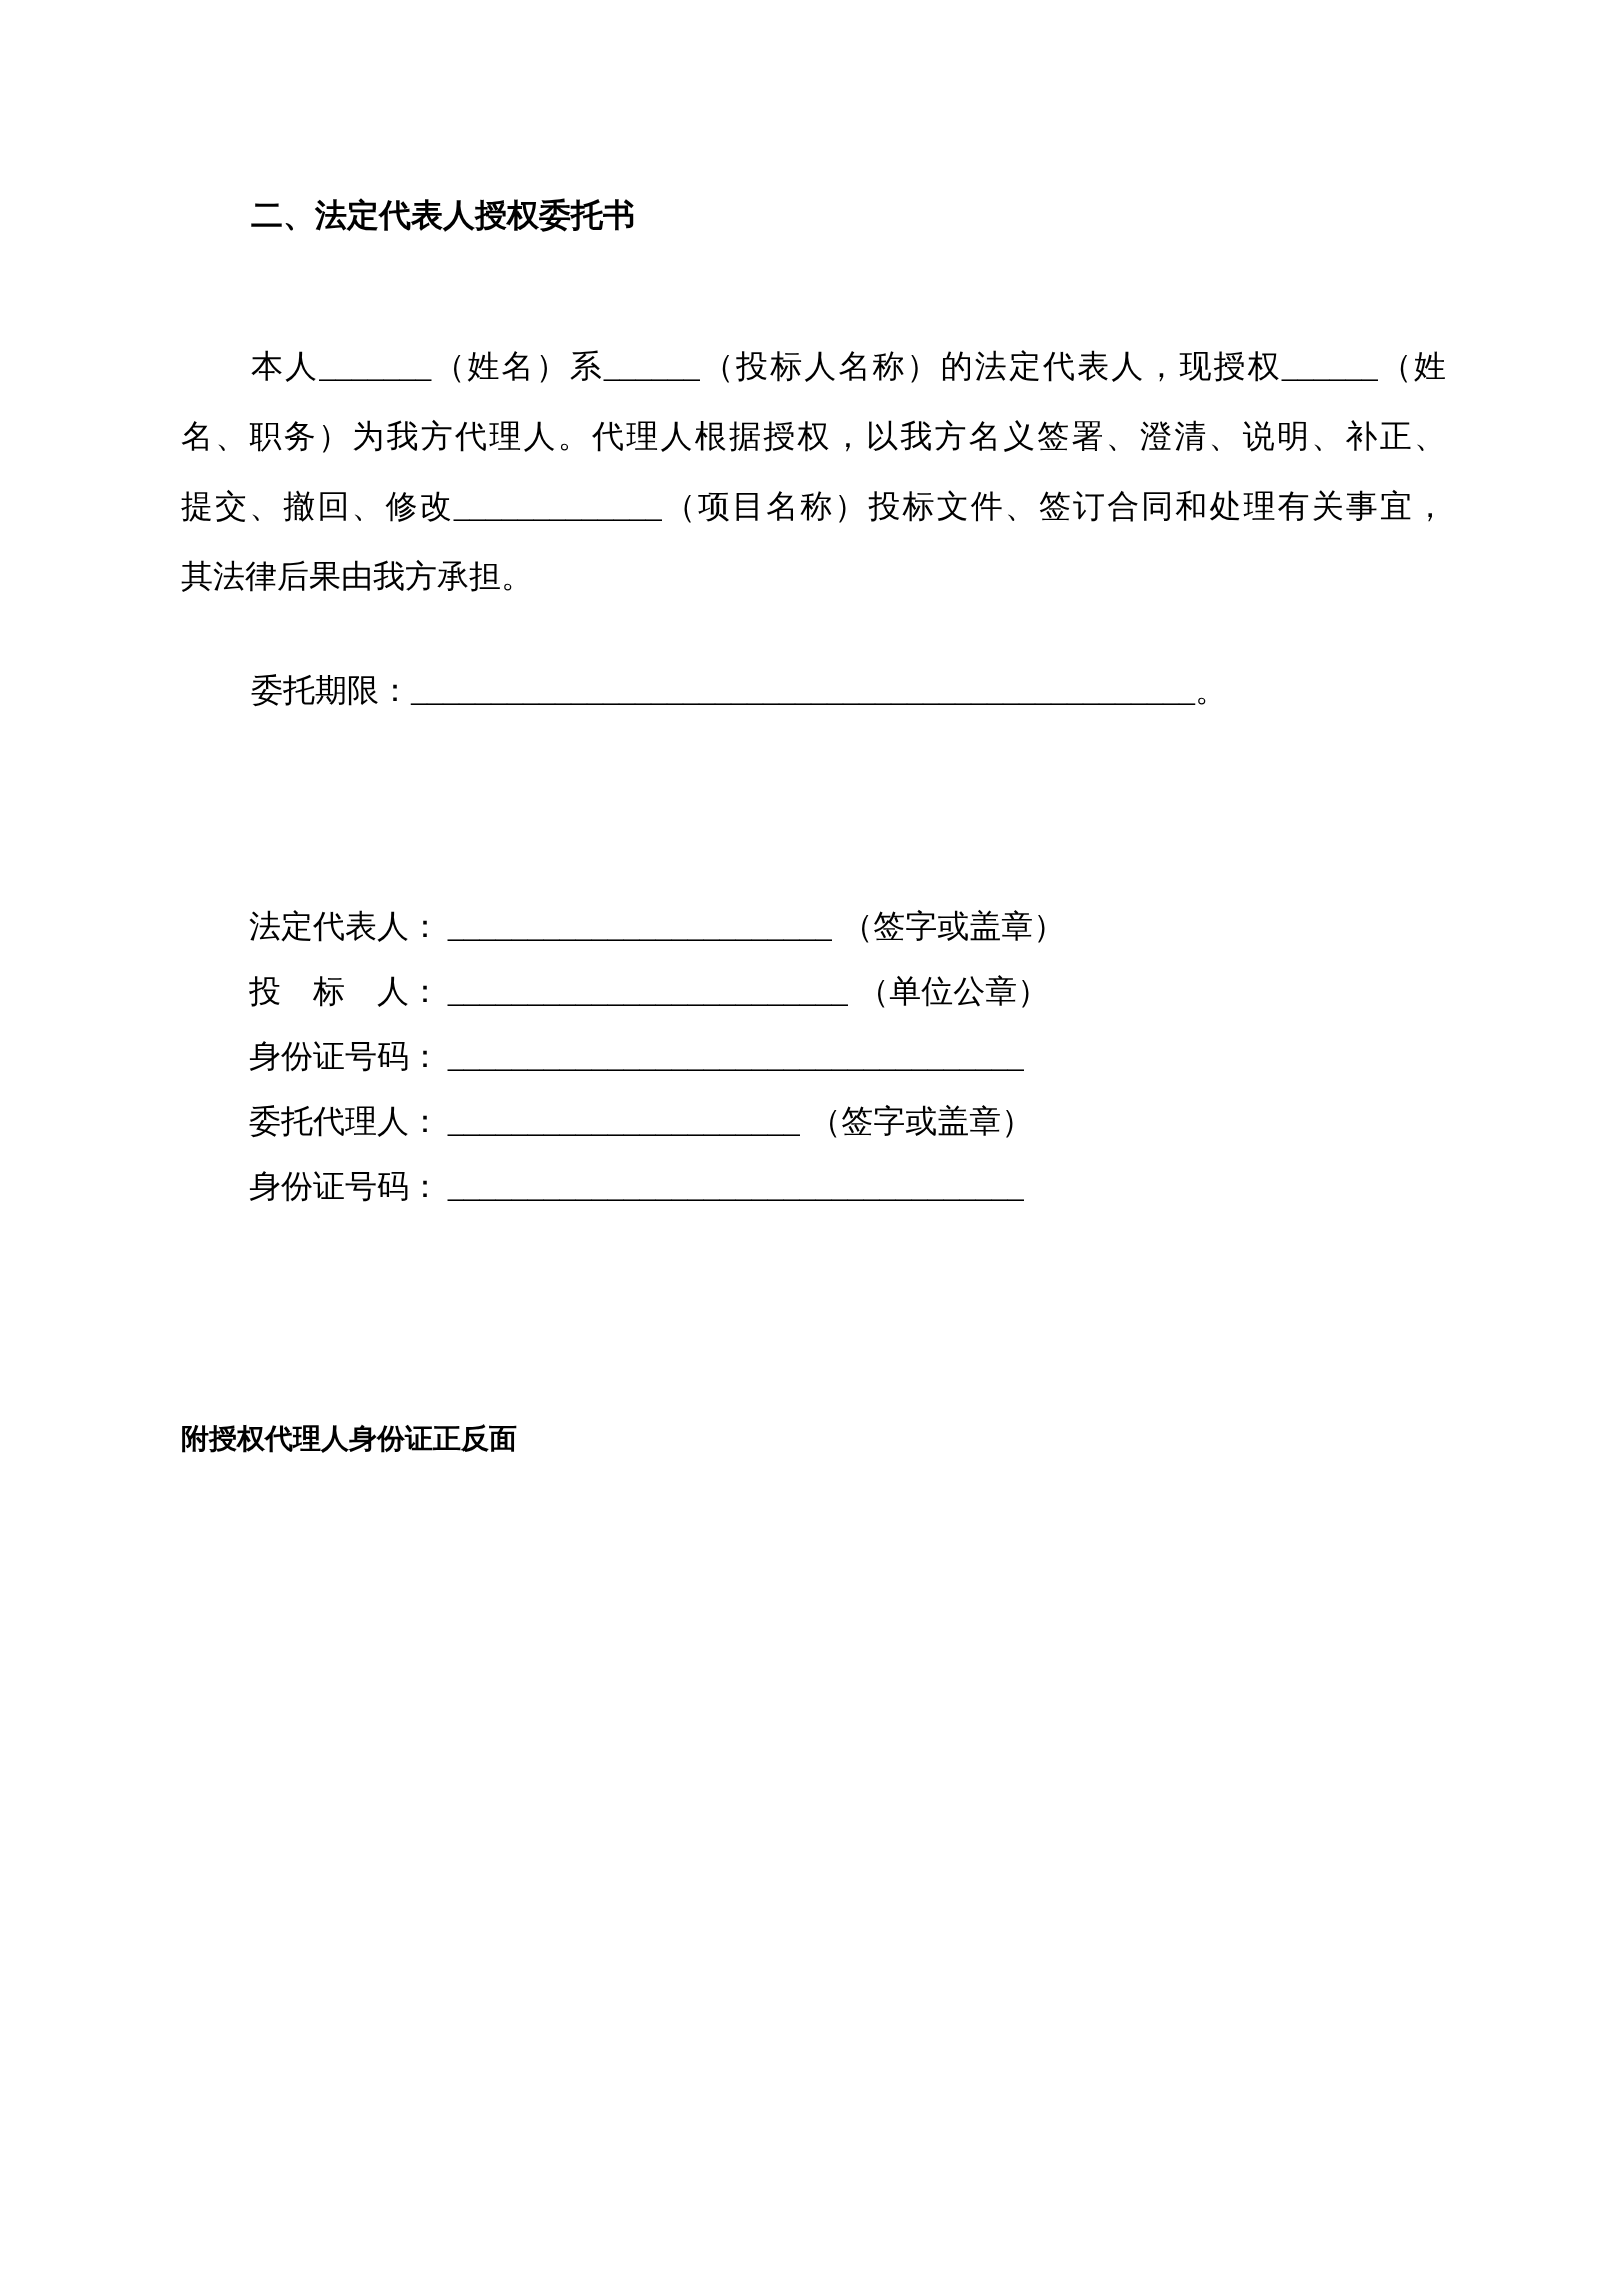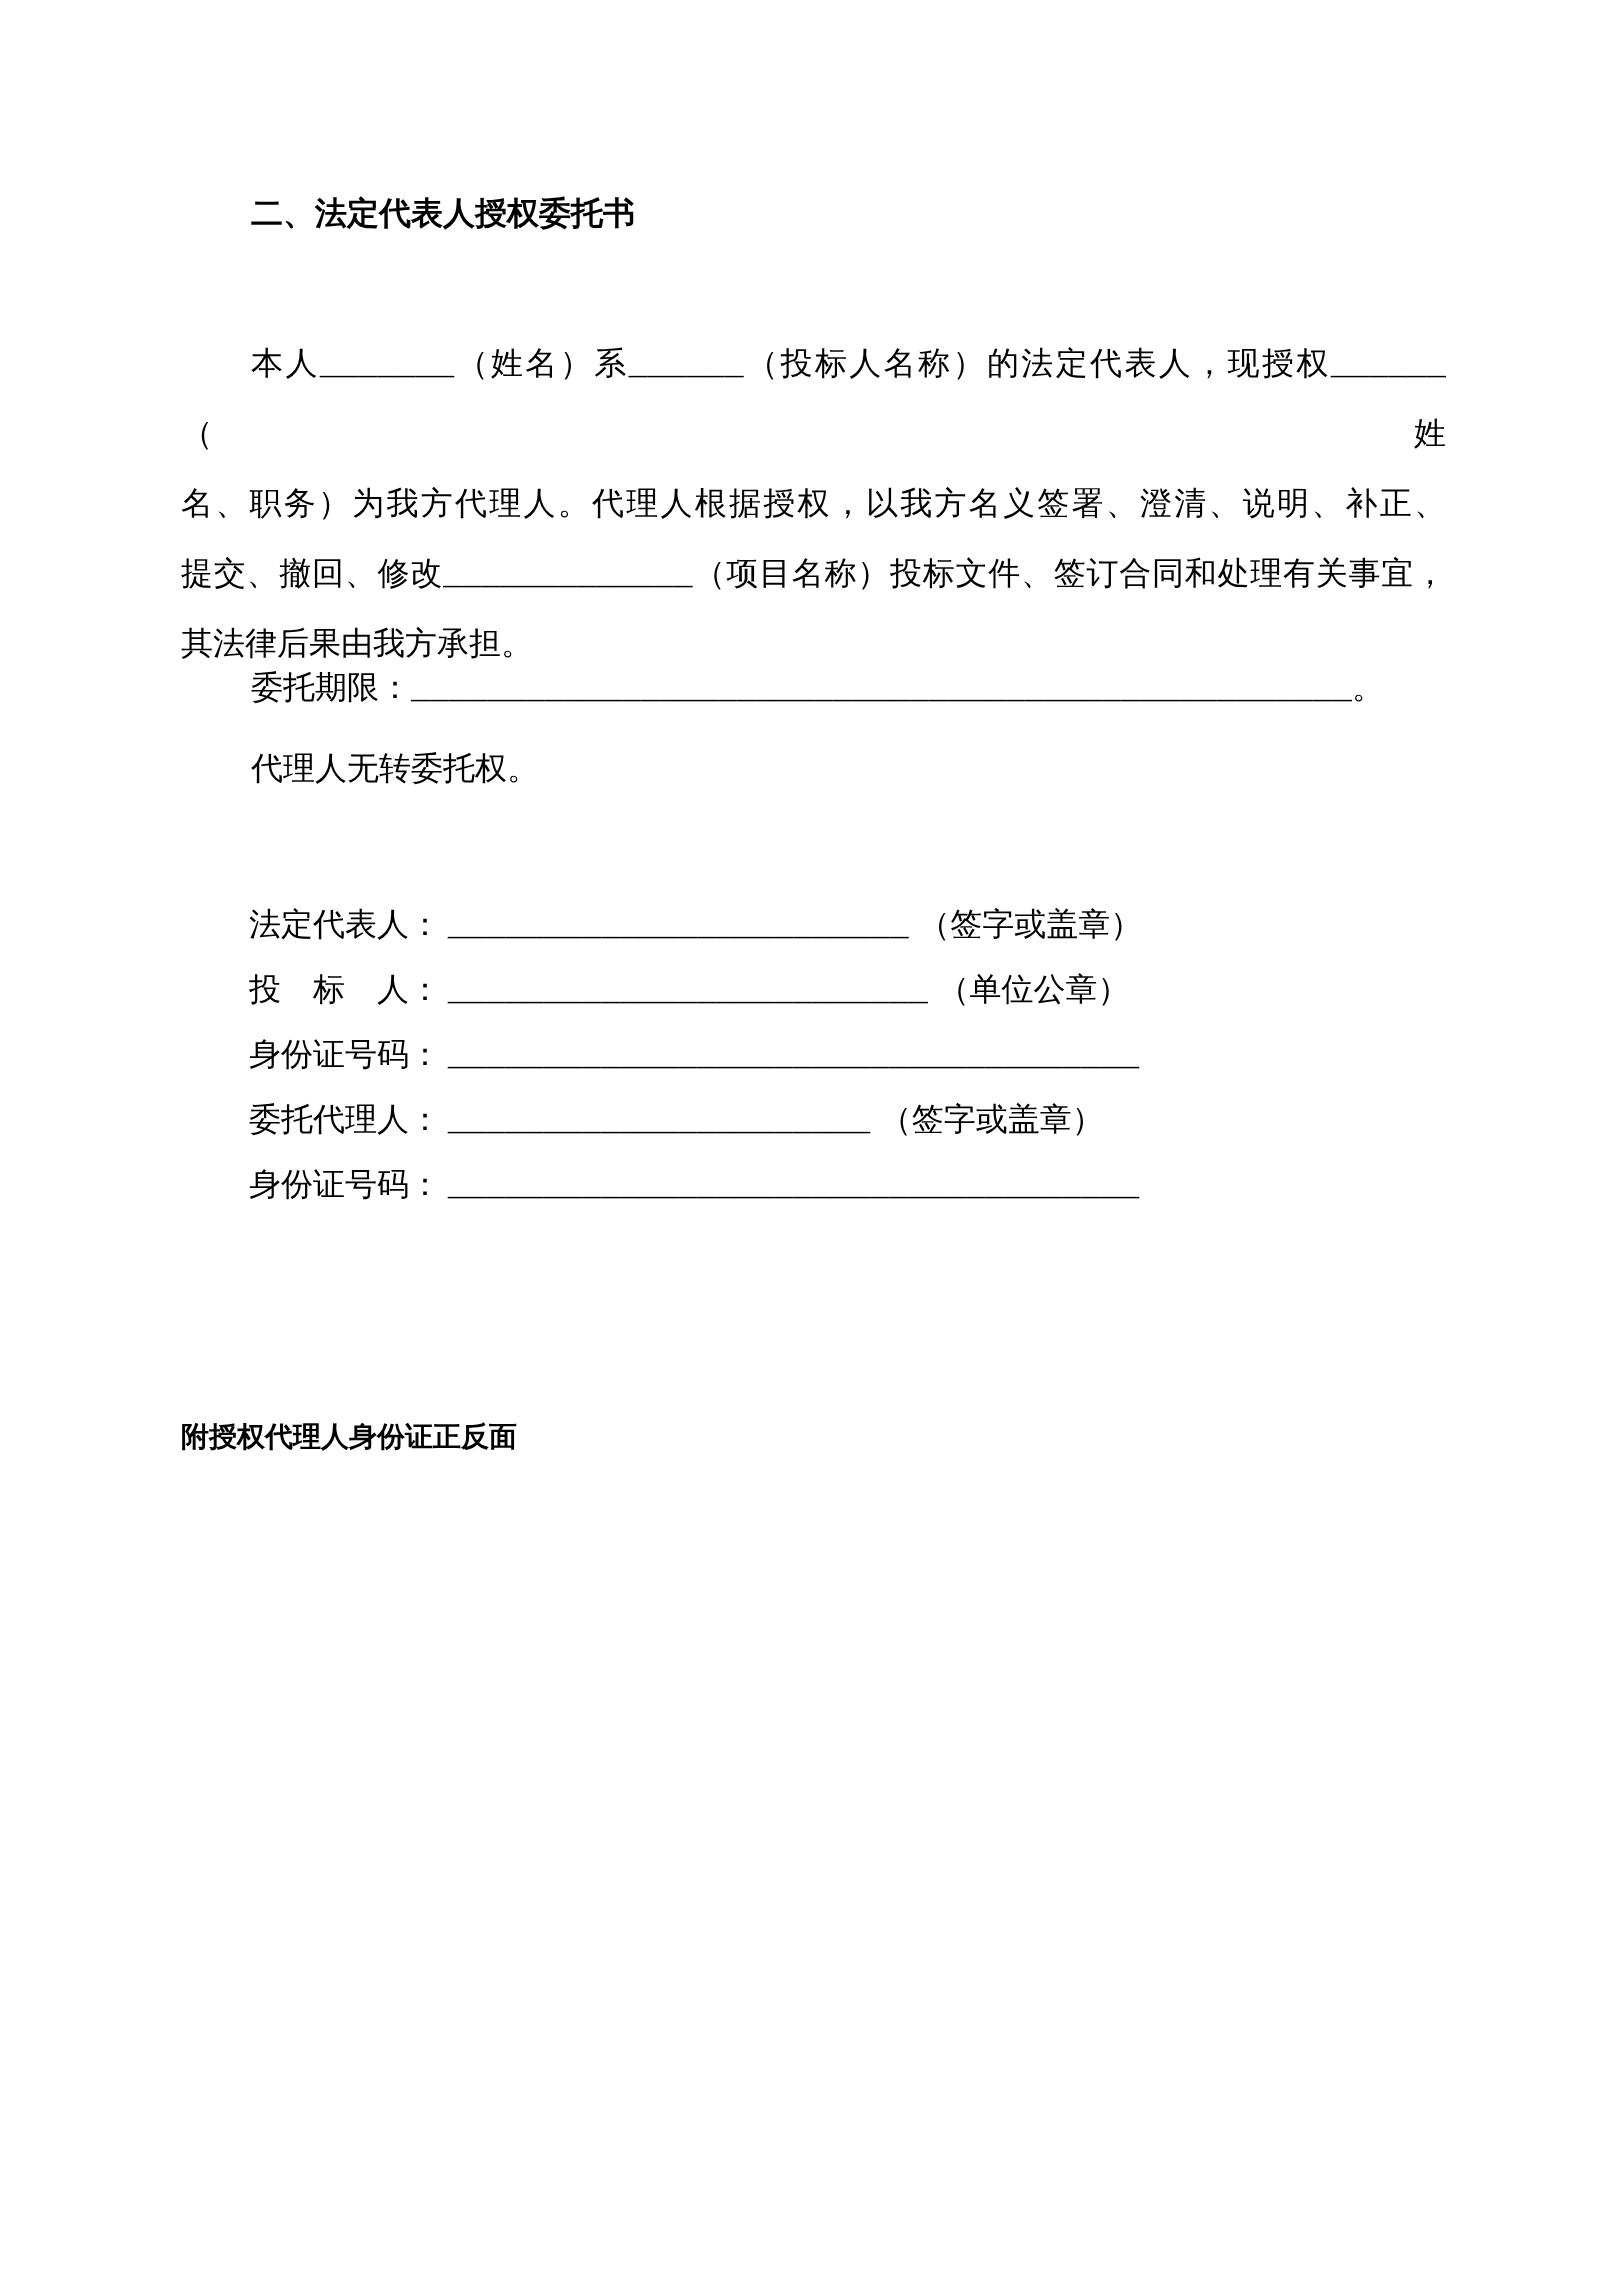--- a/index.html
+++ b/index.html
@@ -6,21 +6,21 @@
     margin: 0;
     padding: 0;
     background: #ffffff;
   }
   .page {
     position: relative;
     width: 1623px;
     height: 2295px;
     background: #ffffff;
     color: #000000;
-    font-family: Liberation Mono, monospace;
+    font-family: Liberation Serif, serif;
     overflow: hidden;
   }
   .title {
     position: absolute;
     left: 251px;
     top: 198px;
     font-size: 32px;
     font-weight: 700;
     line-height: 35px;
     white-space: nowrap;
@@ -109,21 +109,20 @@
     <div class="pline indent just">本人_______（姓名）系______（投标人名称）的法定代表人，现授权______（姓</div>
     <div class="pline just">名、职务）为我方代理人。代理人根据授权，以我方名义签署、澄清、说明、补正、</div>
     <div class="pline just">提交、撤回、修改_____________（项目名称）投标文件、签订合同和处理有关事宜，</div>
     <div class="pline">其法律后果由我方承担。</div>
   </div>
 
   <div class="term">
     <span>委托期限：</span><span>_________________________________________________</span><span>。</span>
   </div>
 
-  <div class="nosub">代理人无转委托权。</div>
 
   <div class="sigblock">
     <div class="sigrow">
       <span class="siglabel">法定代表人：</span><span class="sigblank">________________________</span><span class="signote">（签字或盖章）</span>
     </div>
     <div class="sigrow">
       <span class="siglabel">投　标　人：</span><span class="sigblank">_________________________</span><span class="signote">（单位公章）</span>
     </div>
     <div class="sigrow">
       <span class="siglabel">身份证号码：</span><span class="sigblank">____________________________________</span><span class="signote"></span>

